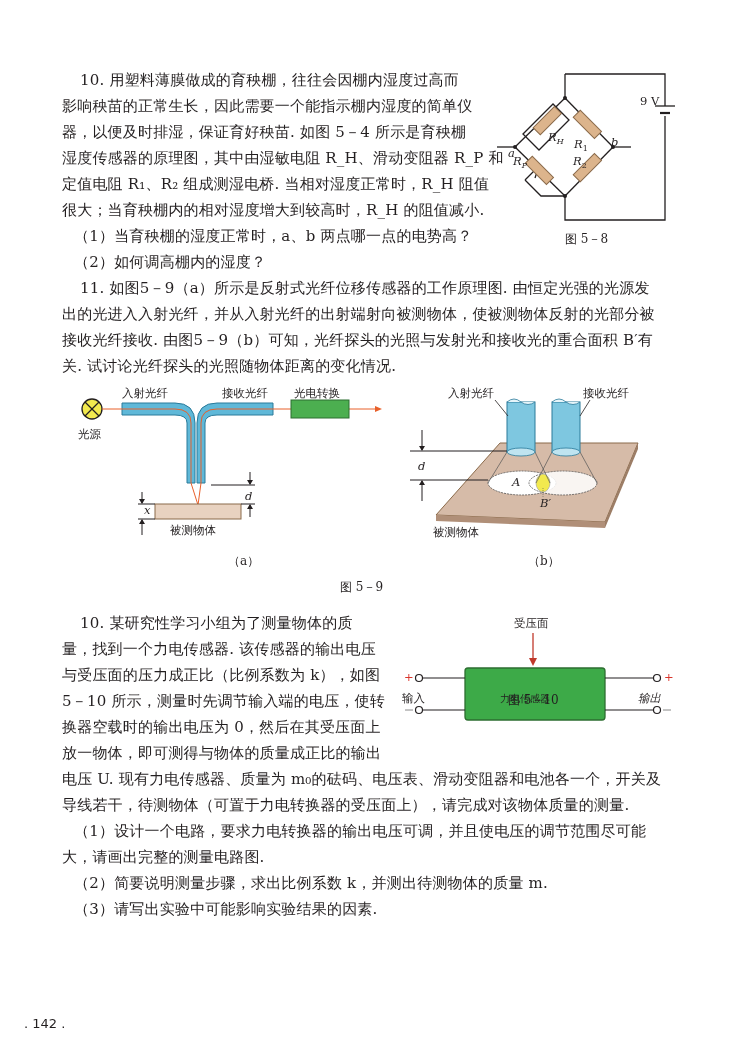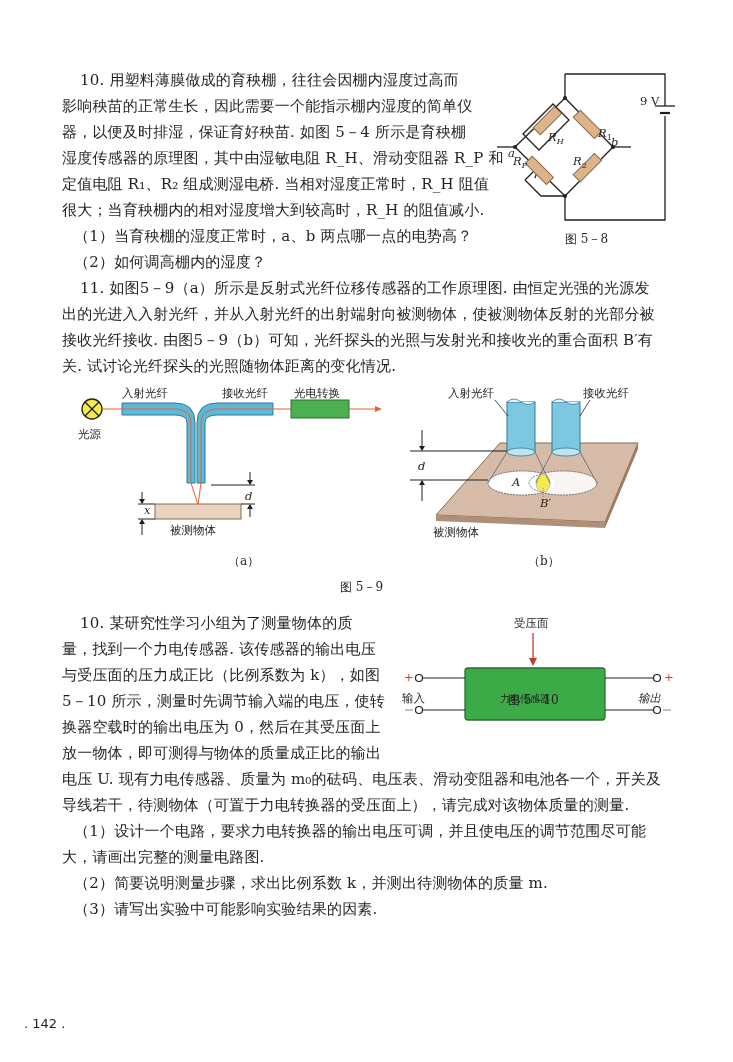--- a/index.html
+++ b/index.html
@@ -59,21 +59,21 @@
   </g>
   <g fill="#231f20">
     <circle cx="70" cy="38" r="2"></circle>
       <circle cx="20" cy="87" r="2"></circle>
     <circle cx="118" cy="87" r="2"></circle>
       <circle cx="70" cy="136" r="2"></circle>
   </g>
 </svg>
 <div class="lbl" style="left:640px;top:95px;">9 V</div>
 <div class="lbl" style="left:548px;top:131px;"><i>R</i><sub style="font-size:8px"><i>H</i></sub></div>
-<div class="lbl" style="left:574px;top:127px;margin-left:24px;"><i>R</i><sub style="font-size:8px">1</sub></div>
+<div class="lbl" style="left:574px;top:138px;"><i>R</i><sub style="font-size:8px">1</sub></div>
 <div class="lbl" style="left:513px;top:155px;"><i>R</i><sub style="font-size:8px"><i>P</i></sub></div>
 <div class="lbl" style="left:573px;top:155px;"><i>R</i><sub style="font-size:8px">2</sub></div>
 <div class="lbl" style="left:508px;top:147px;"><i>a</i></div>
 <div class="lbl" style="left:611px;top:136px;"><i>b</i></div>
 <div class="cap" style="left:565px;top:232px;">图 5－8</div>
 
 <div class="line" style="left:80px;top:279px;">11. 如图5－9（a）所示是反射式光纤位移传感器的工作原理图. 由恒定光强的光源发</div>
 <div class="line" style="left:62px;top:305px;">出的光进入入射光纤，并从入射光纤的出射端射向被测物体，使被测物体反射的光部分被</div>
 <div class="line" style="left:62px;top:331px;">接收光纤接收. 由图5－9（b）可知，光纤探头的光照与发射光和接收光的重合面积 B′有</div>
 <div class="line" style="left:62px;top:357px;">关. 试讨论光纤探头的光照随物体距离的变化情况.</div>

